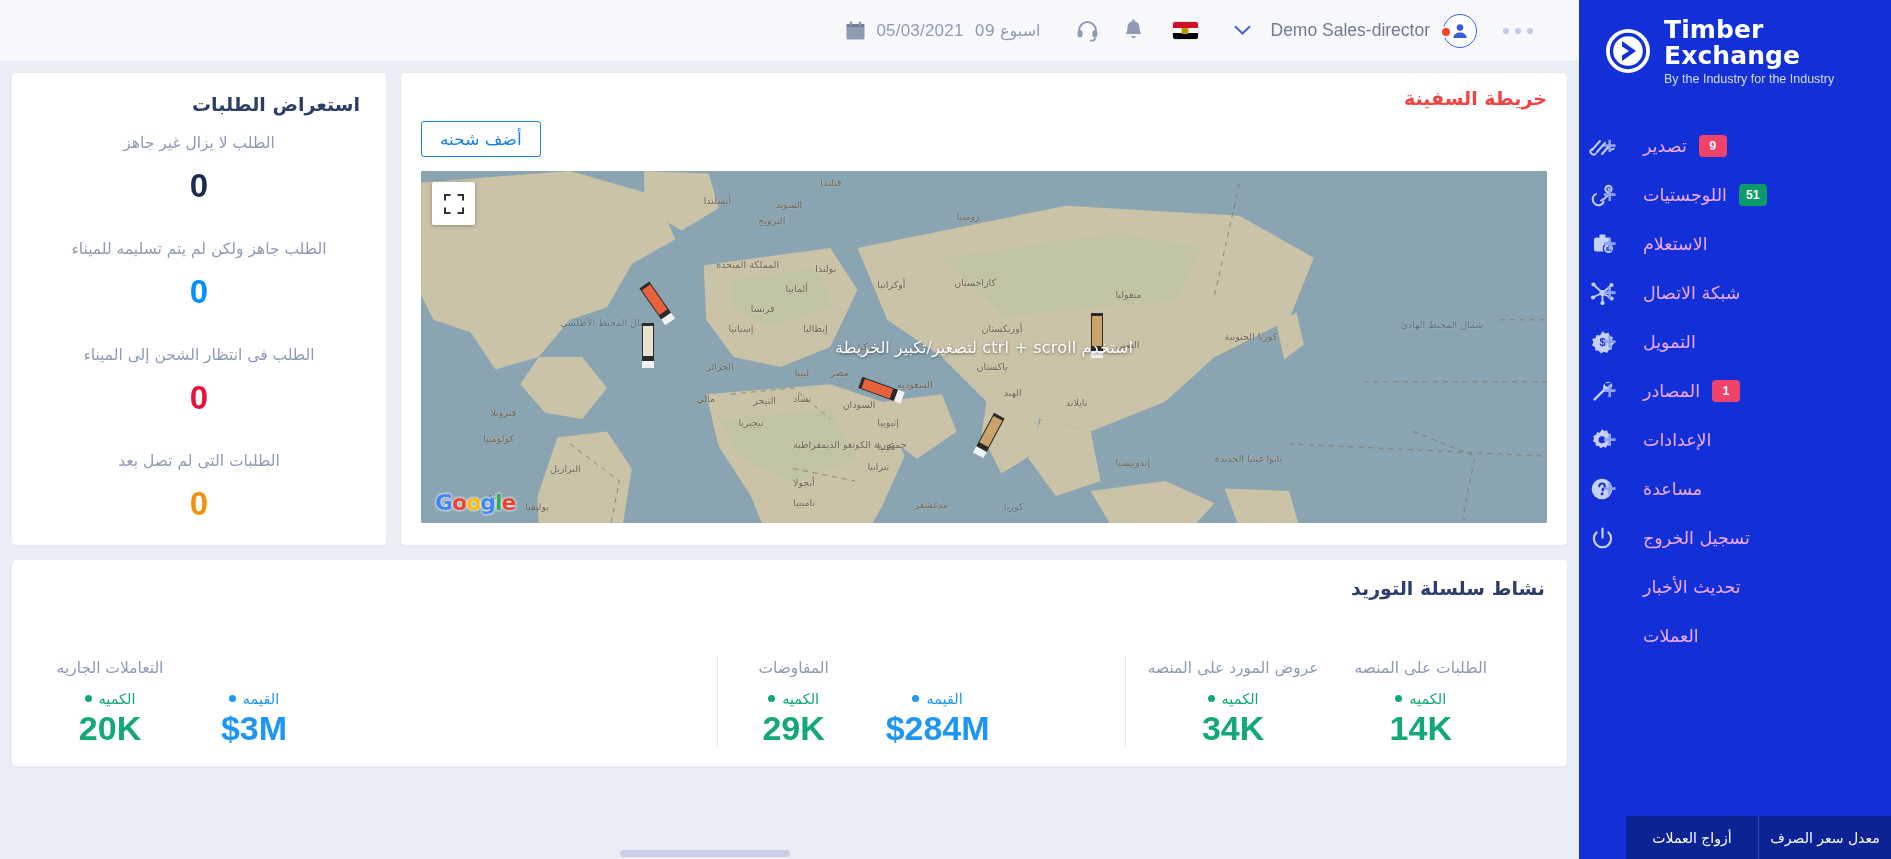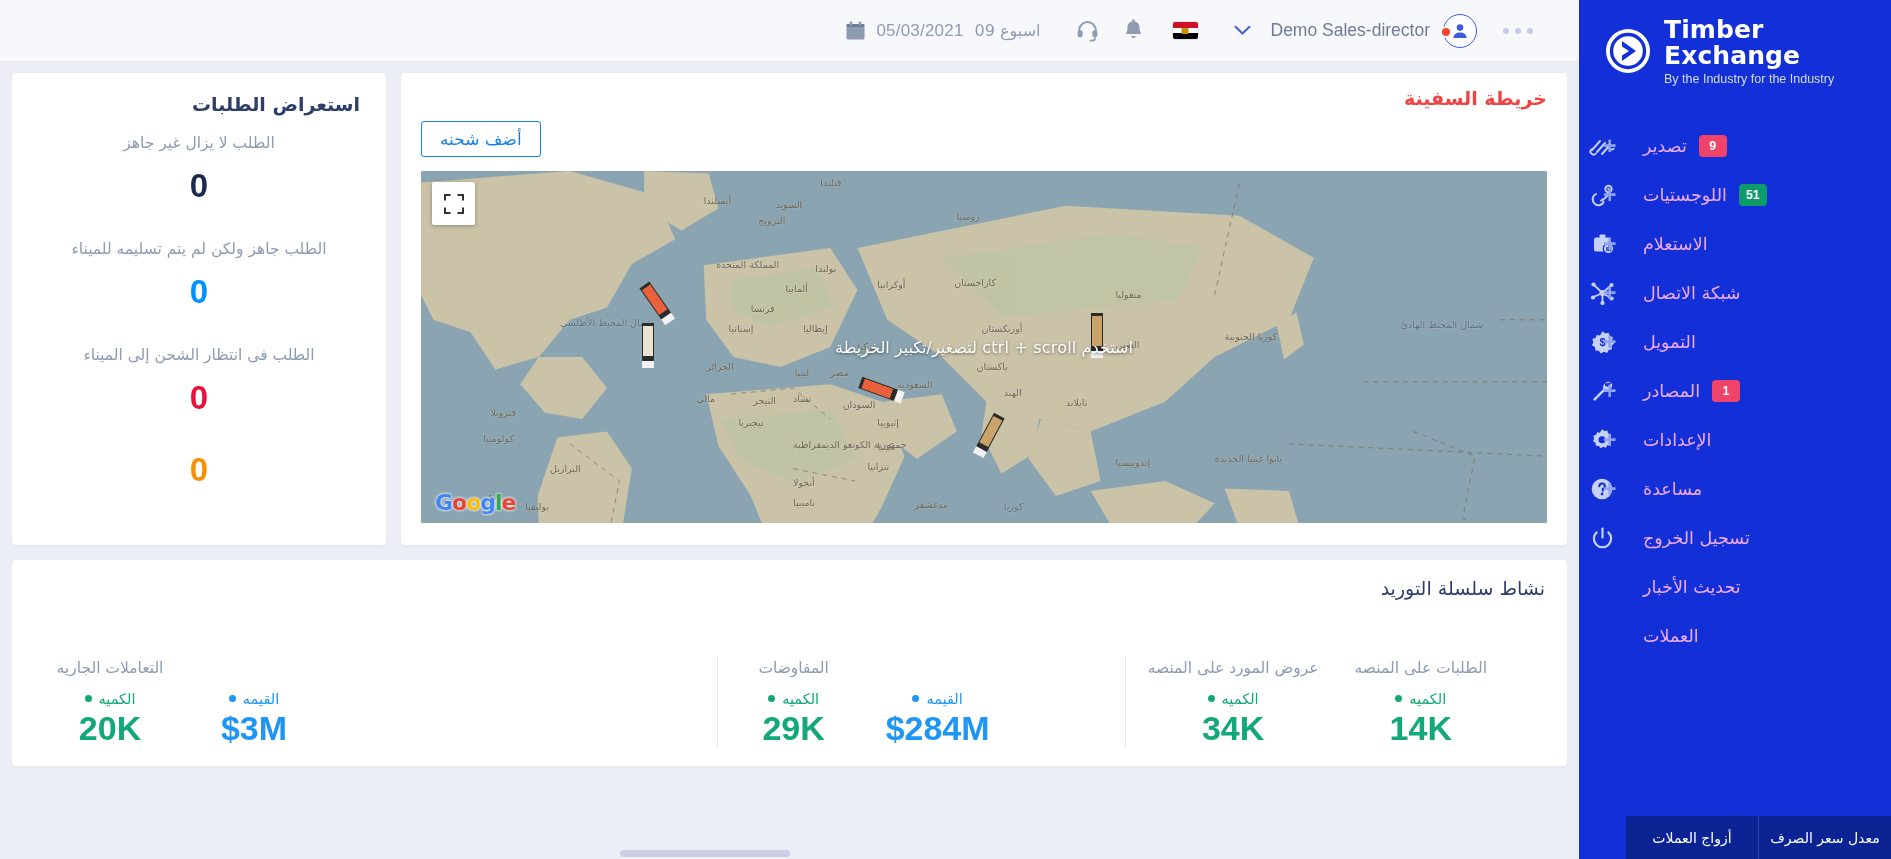--- a/index.html
+++ b/index.html
@@ -257,21 +257,21 @@
   .ship { position: absolute; width: 16px; height: 48px; }
 
   
   .activity-card {
     margin-top: 13px;
     height: 208px;
     padding: 17px 22px 0 22px;
     display: flex; flex-direction: column;
   }
   .activity-title {
-    text-align: right; color: #2d3e6b; font-size: 19px; font-weight: normal;
+    text-align: right; color: #2d3e6b; font-size: 19px; font-weight: bold;
     font-family: "DejaVu Sans", sans-serif;
   }
   .kpi-row { display: flex; flex: 1; align-items: flex-end; padding-bottom: 18px; }
   .kpi-group {
     display: flex; align-items: flex-end; justify-content: flex-end;
     padding: 0 22px;
     position: relative;
   }
   .kpi-group + .kpi-group::after {
     content: ""; position: absolute; right: 0; bottom: 0;
@@ -703,20 +703,21 @@
             </div>
             <div class="order-stat gap-stat">
               <div class="order-label">الطلب جاهز ولكن لم يتم تسليمه للميناء</div>
               <div class="order-value" style="color: rgb(0, 145, 255);">0</div>
             </div>
             <div class="order-stat gap-stat">
               <div class="order-label">الطلب فى انتظار الشحن إلى الميناء</div>
               <div class="order-value" style="color: rgb(232, 17, 60);">0</div>
             </div>
             <div class="order-stat gap-stat">
+              <div class="order-label">الطلبات التى لم تصل بعد</div>
               <div class="order-value" style="color: rgb(247, 144, 9);">0</div>
             </div>
           </div>
       </section>
 
     </div>
 
     <section class="card activity-card">
       <div class="activity-title">نشاط سلسلة التوريد</div>
       <div class="kpi-row" id="kpi-row">

